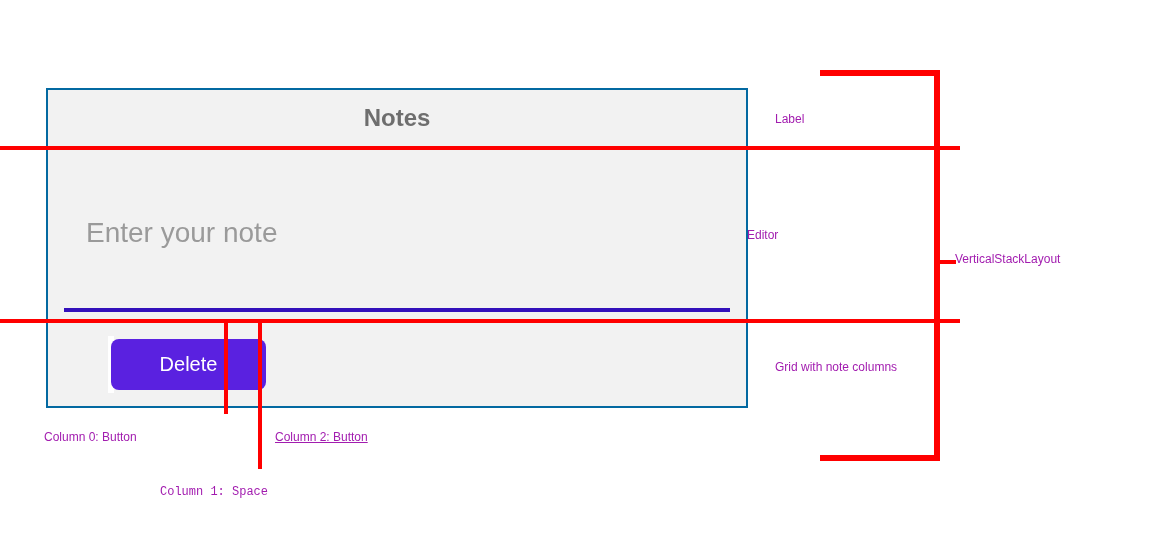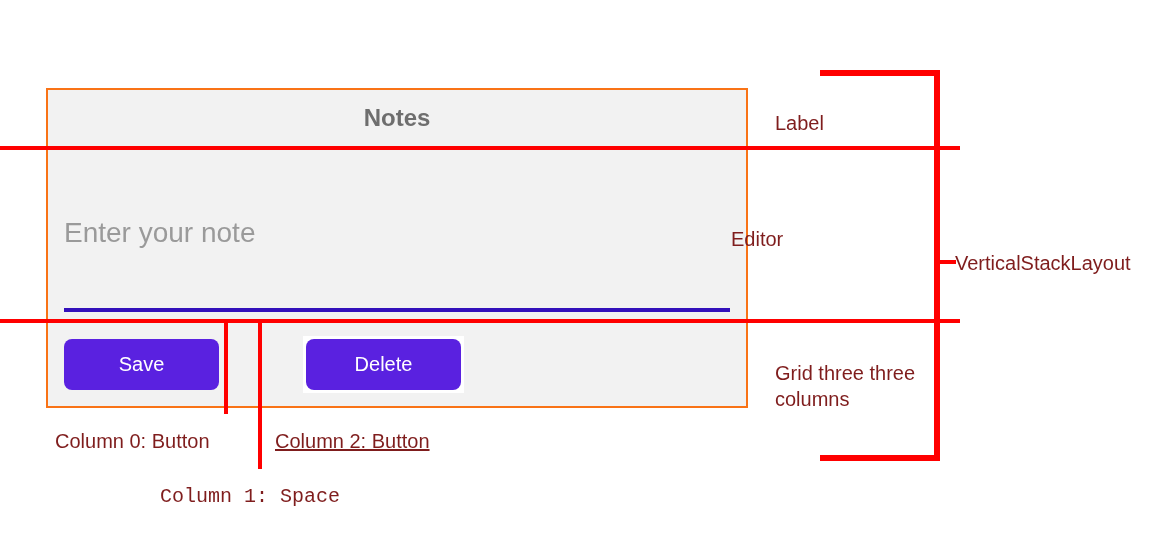--- a/index.html
+++ b/index.html
@@ -10,21 +10,21 @@
     height: 536px;
     position: relative;
   }
   
   .app-frame {
     position: absolute;
     left: 46px;
     top: 88px;
     width: 702px;
     height: 320px;
-    border: 2px solid #f97316;
+    border: 2px solid #0369a1;
     background: #f2f2f2;
   }
   
   .label-row {
     height: 56px;
     display: flex;
     align-items: center;
     justify-content: center;
   }
   .label-text {
@@ -41,20 +41,21 @@
     justify-content: flex-end;
   }
   .editor-area {
     height: 150px;
     display: flex;
     align-items: center;
   }
   .editor-placeholder {
     font-size: 28px;
     color: #9a9a9a;
+    margin-left: 22px;
   }
   .editor-underline {
     height: 4px;
     background: #3311bb;
     width: 100%;
   }
   
   .grid-row {
     height: 84px;
     display: grid;
@@ -75,28 +76,28 @@
   .btn-delete-wrap {
     background: #fff;
     padding: 3px;
     display: inline-block;
     margin-left: 44px;
   }
 
   
   .anno {
     position: absolute;
-    font-size: 20px;
-    color: #7f1d1d;
+    font-size: 12px;
+    color: #a21caf;
   }
   .anno-label     { left: 775px; top: 112px; }
-  .anno-editor    { left: 731px; top: 228px; }
+  .anno-editor    { left: 747px; top: 228px; }
   .anno-grid      { left: 775px; top: 360px; width: 180px; line-height: 1.3; }
   .anno-vstack    { left: 955px; top: 252px; }
-  .anno-col0      { left: 55px;  top: 430px; }
+  .anno-col0      { left: 44px;  top: 430px; }
   .anno-col1      { left: 160px; top: 485px; font-family: Liberation Mono, monospace; }
   .anno-col2      { left: 275px; top: 430px; text-decoration: underline; }
 
   
   .red { position: absolute; background: #ff0000; }
   
   .line-h1 { left: 0; top: 146px; width: 960px; height: 4px; }
   .line-h2 { left: 0; top: 319px; width: 960px; height: 4px; }
   
   .line-v-col0 { left: 224px; top: 319px; width: 4px; height: 95px; }
@@ -114,37 +115,36 @@
   <div class="label-row">
     <span class="label-text">Notes</span>
   </div>
   <div class="editor-row">
     <div class="editor-area">
       <span class="editor-placeholder">Enter your note</span>
     </div>
     <div class="editor-underline"></div>
   </div>
   <div class="grid-row">
-    <button class="btn">Save</button>
     <div></div>
     <span class="btn-delete-wrap">
       <button class="btn">Delete</button>
     </span>
     <div></div>
   </div>
 </div>
 
 <div class="red line-h1"></div>
 <div class="red line-h2"></div>
 <div class="red line-v-col0"></div>
 <div class="red line-v-col1"></div>
 <div class="red br-top-h"></div>
 <div class="red br-bot-h"></div>
 <div class="red br-vert"></div>
 <div class="red br-tick"></div>
 
 <div class="anno anno-label">Label</div>
 <div class="anno anno-editor">Editor</div>
-<div class="anno anno-grid">Grid three three columns</div>
+<div class="anno anno-grid">Grid with note columns</div>
 <div class="anno anno-vstack">VerticalStackLayout</div>
 <div class="anno anno-col0">Column 0: Button</div>
 <div class="anno anno-col1">Column 1: Space</div>
 <div class="anno anno-col2">Column 2: Button</div>
 
 </body></html>

